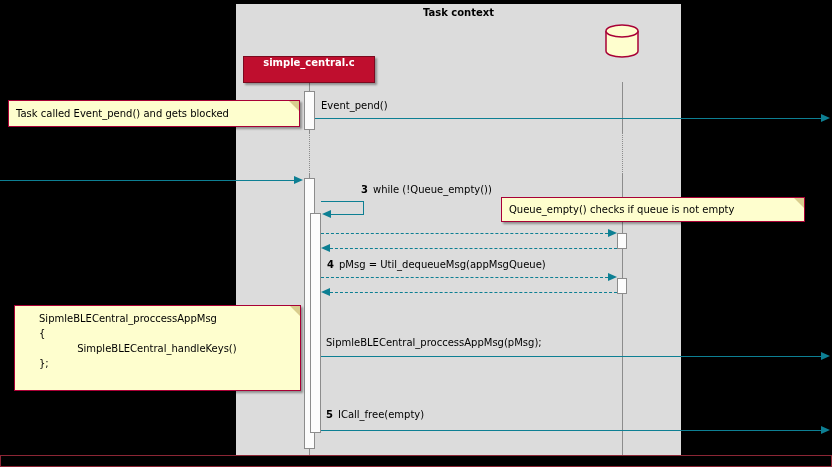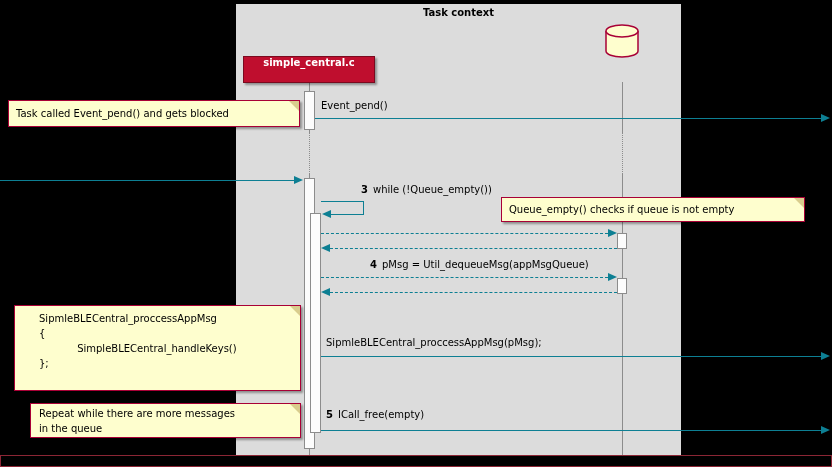--- a/index.html
+++ b/index.html
@@ -109,21 +109,21 @@
   <div class="abs note center1" style="left:501px;top:197px;width:304px;height:25px;">
     <span class="fold"></span>
     <span>Queue_empty() checks if queue is not empty</span>
   </div>
 
   <div class="abs mline dashed" style="left:321px;top:233px;width:287px;"></div>
   <div class="abs head-r" style="left:608px;top:229px;"></div>
   <div class="abs mline dashed" style="left:330px;top:248px;width:287px;"></div>
   <div class="abs head-l" style="left:321px;top:244px;"></div>
 
-  <div class="abs mlabel" style="left:327px;top:259px;margin-left:43px;">
+  <div class="abs mlabel" style="left:327px;top:259px;">
     <span class="num">4</span><span>pMsg = Util_dequeueMsg(appMsgQueue)</span>
   </div>
   <div class="abs mline dashed" style="left:321px;top:277px;width:287px;"></div>
   <div class="abs head-r" style="left:608px;top:273px;"></div>
   <div class="abs mline dashed" style="left:330px;top:292px;width:287px;"></div>
   <div class="abs head-l" style="left:321px;top:288px;"></div>
 
   <div class="abs note code-note" style="left:14px;top:305px;width:287px;height:86px;">
     <span class="fold"></span>
     <span class="ln">SipmleBLECentral_proccessAppMsg</span>
@@ -131,25 +131,20 @@
     <span class="ln">            SimpleBLECentral_handleKeys()</span>
     <span class="ln">};</span>
   </div>
 
   <div class="abs mlabel" style="left:326px;top:337px;">
     <span>SipmleBLECentral_proccessAppMsg(pMsg);</span>
   </div>
   <div class="abs mline" style="left:321px;top:356px;width:501px;"></div>
   <div class="abs head-r" style="left:821px;top:352px;"></div>
 
-  <div class="abs note repeat-note" style="left:30px;top:403px;width:271px;height:35px;">
-    <span class="fold"></span>
-    <span class="ln">Repeat while there are more messages</span>
-    <span class="ln">in the queue</span>
-  </div>
 
   <div class="abs mlabel" style="left:326px;top:409px;">
     <span class="num">5</span><span>ICall_free(empty)</span>
   </div>
   <div class="abs mline" style="left:321px;top:430px;width:501px;"></div>
   <div class="abs head-r" style="left:821px;top:426px;"></div>
 
   <div class="abs bottom-strip" style="left:0px;top:455px;width:832px;height:12px;"></div>
 
 </div>

